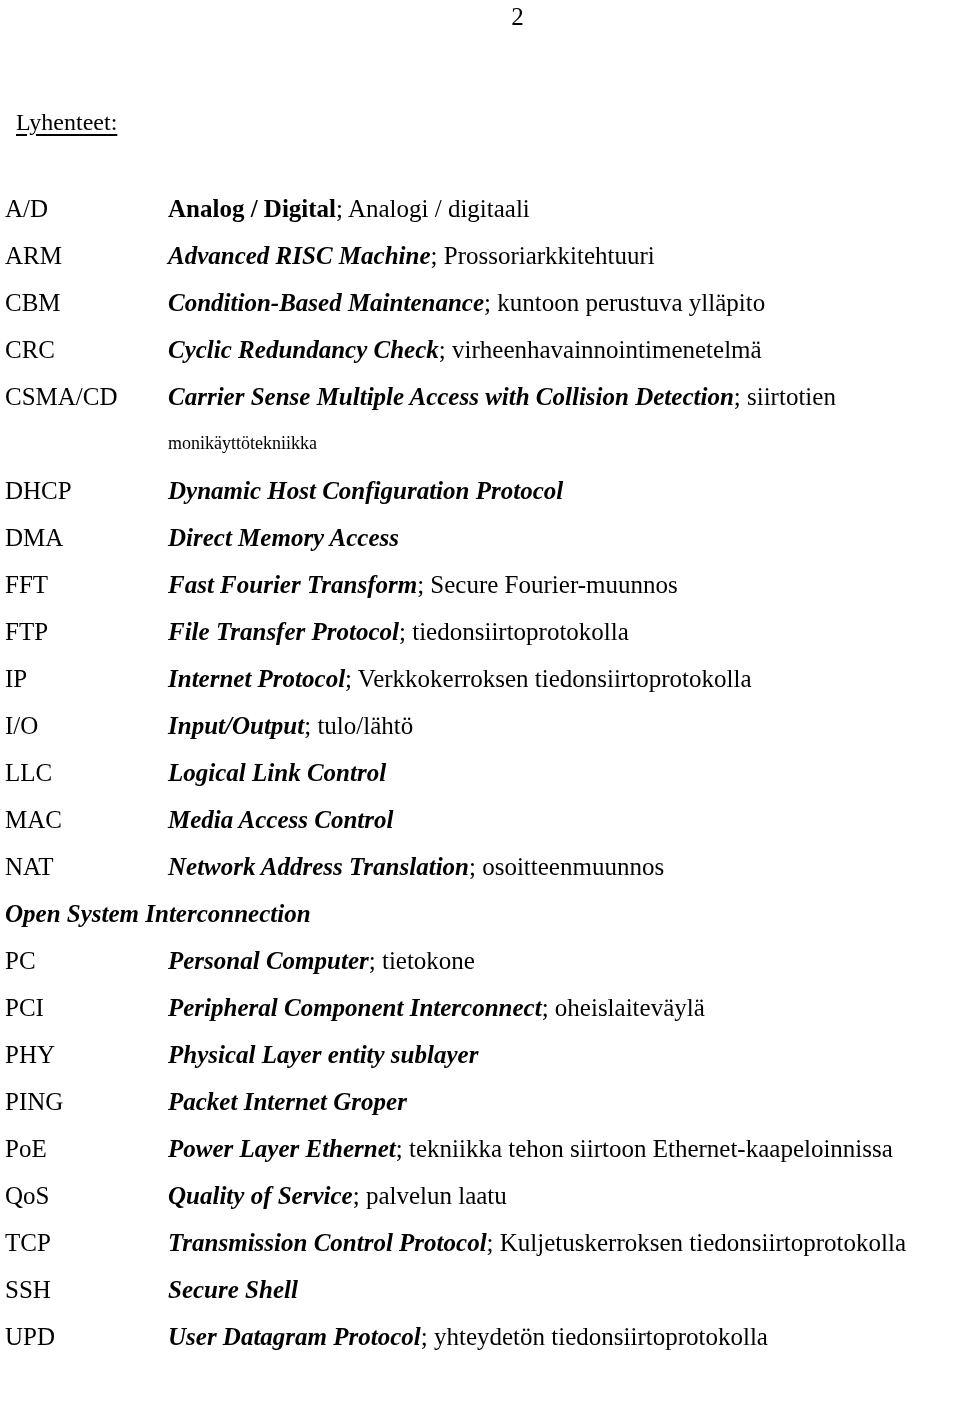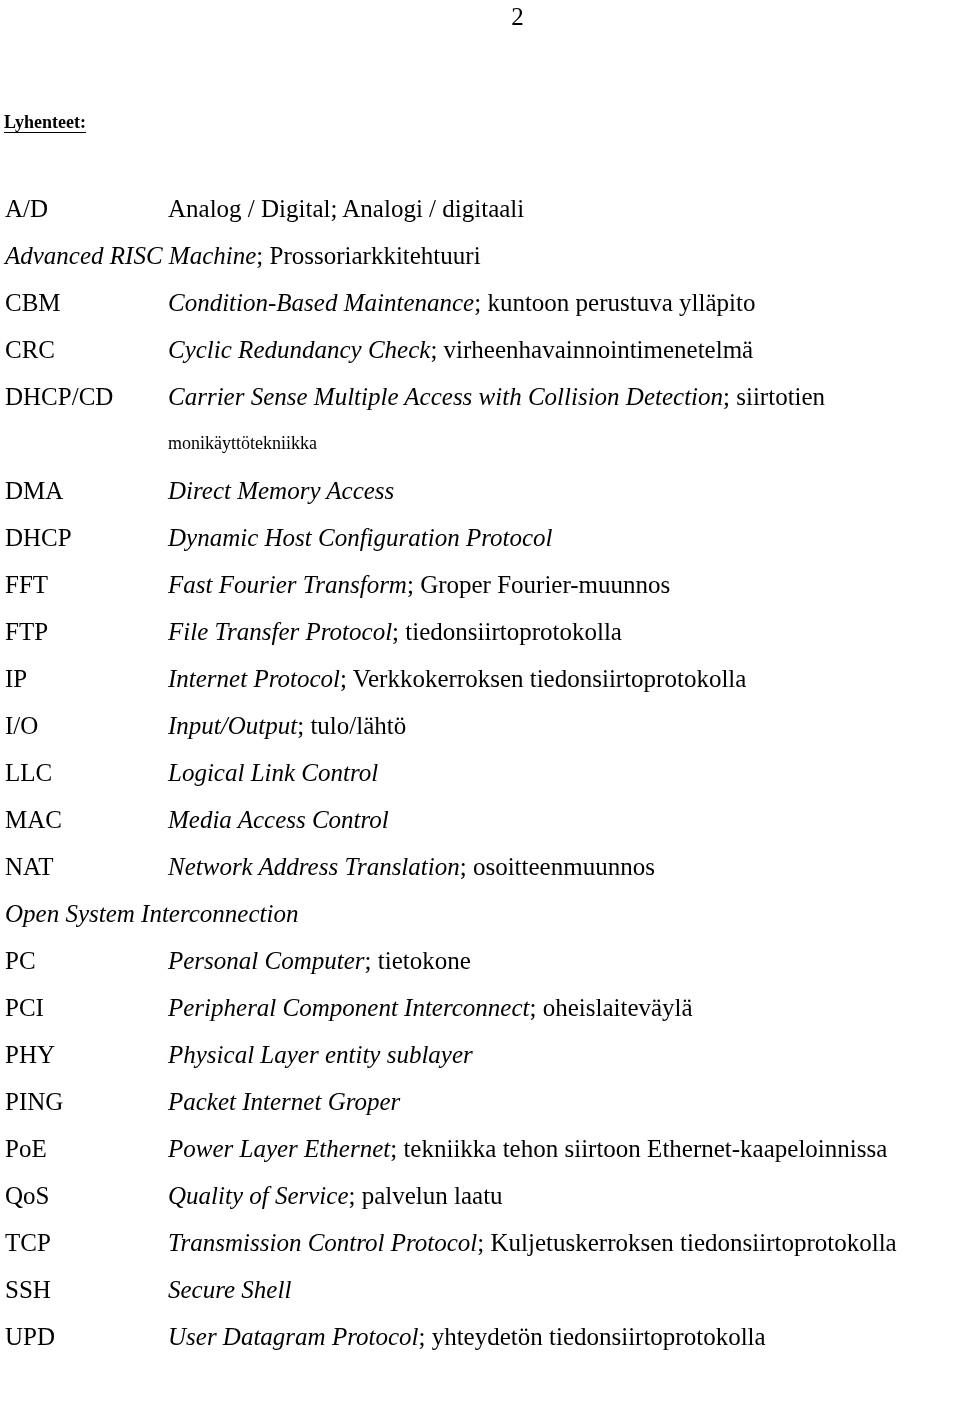--- a/index.html
+++ b/index.html
@@ -31,26 +31,25 @@
     width: 1035px;
     text-align: center;
     font-size: 25px;
     line-height: 30px;
   }
 
   
   .section-heading {
     position: absolute;
     top: 106px;
-    left: 4px;
-    font-size: 18px;
+    left: 16px;
+    font-size: 24px;
     line-height: 32px;
     text-decoration: underline;
     text-underline-offset: 4px;
-    font-weight: bold;
   }
 
   
   .abbr-list {
     position: absolute;
     top: 185px;
     left: 5px;
     width: 950px;
   }
 
@@ -69,20 +68,21 @@
 
   .abbr-def {
     flex: 1 1 auto;
     font-size: 25px;
     line-height: 47px;
     white-space: nowrap;
   }
 
   .abbr-def .en {
     font-style: italic;
+    font-weight: bold;
   }
   .abbr-def .en.plain {
     font-style: normal;
   }
   .abbr-def .fi {
     font-style: normal;
   }
 
   .abbr-cont {
     font-size: 18px;
@@ -99,46 +99,47 @@
   <div class="page-number">2</div>
 
   <div class="section-heading">Lyhenteet:</div>
 
   <div class="abbr-list">
       <div class="abbr-row">
         <div class="abbr-term">A/D</div>
         <div class="abbr-def"><span class="en plain">Analog / Digital</span><span class="fi">; </span><span class="fi">Analogi / digitaali</span></div>
       </div>
       <div class="abbr-row">
+        <div class="abbr-term">ARM</div>
         <div class="abbr-def"><span class="en">Advanced RISC Machine</span><span class="fi">; </span><span class="fi">Prossoriarkkitehtuuri</span></div>
       </div>
       <div class="abbr-row">
         <div class="abbr-term">CBM</div>
         <div class="abbr-def"><span class="en">Condition-Based Maintenance</span><span class="fi">; </span><span class="fi">kuntoon perustuva ylläpito</span></div>
       </div>
       <div class="abbr-row">
         <div class="abbr-term">CRC</div>
         <div class="abbr-def"><span class="en">Cyclic Redundancy Check</span><span class="fi">; </span><span class="fi">virheenhavainnointimenetelmä</span></div>
       </div>
       <div class="abbr-row">
-        <div class="abbr-term">DHCP/CD</div>
+        <div class="abbr-term">CSMA/CD</div>
         <div class="abbr-def"><span class="en">Carrier Sense Multiple Access with Collision Detection</span><span class="fi">; </span><span class="fi">siirtotien</span></div>
       </div>
       <div class="abbr-cont">monikäyttötekniikka</div>
+      <div class="abbr-row">
+        <div class="abbr-term">DHCP</div>
+        <div class="abbr-def"><span class="en">Dynamic Host Configuration Protocol</span></div>
+      </div>
       <div class="abbr-row">
         <div class="abbr-term">DMA</div>
         <div class="abbr-def"><span class="en">Direct Memory Access</span></div>
       </div>
       <div class="abbr-row">
-        <div class="abbr-term">DHCP</div>
-        <div class="abbr-def"><span class="en">Dynamic Host Configuration Protocol</span></div>
-      </div>
-      <div class="abbr-row">
         <div class="abbr-term">FFT</div>
-        <div class="abbr-def"><span class="en">Fast Fourier Transform</span><span class="fi">; </span><span class="fi">Groper Fourier-muunnos</span></div>
+        <div class="abbr-def"><span class="en">Fast Fourier Transform</span><span class="fi">; </span><span class="fi">Secure Fourier-muunnos</span></div>
       </div>
       <div class="abbr-row">
         <div class="abbr-term">FTP</div>
         <div class="abbr-def"><span class="en">File Transfer Protocol</span><span class="fi">; </span><span class="fi">tiedonsiirtoprotokolla</span></div>
       </div>
       <div class="abbr-row">
         <div class="abbr-term">IP</div>
         <div class="abbr-def"><span class="en">Internet Protocol</span><span class="fi">; </span><span class="fi">Verkkokerroksen tiedonsiirtoprotokolla</span></div>
       </div>
       <div class="abbr-row">

